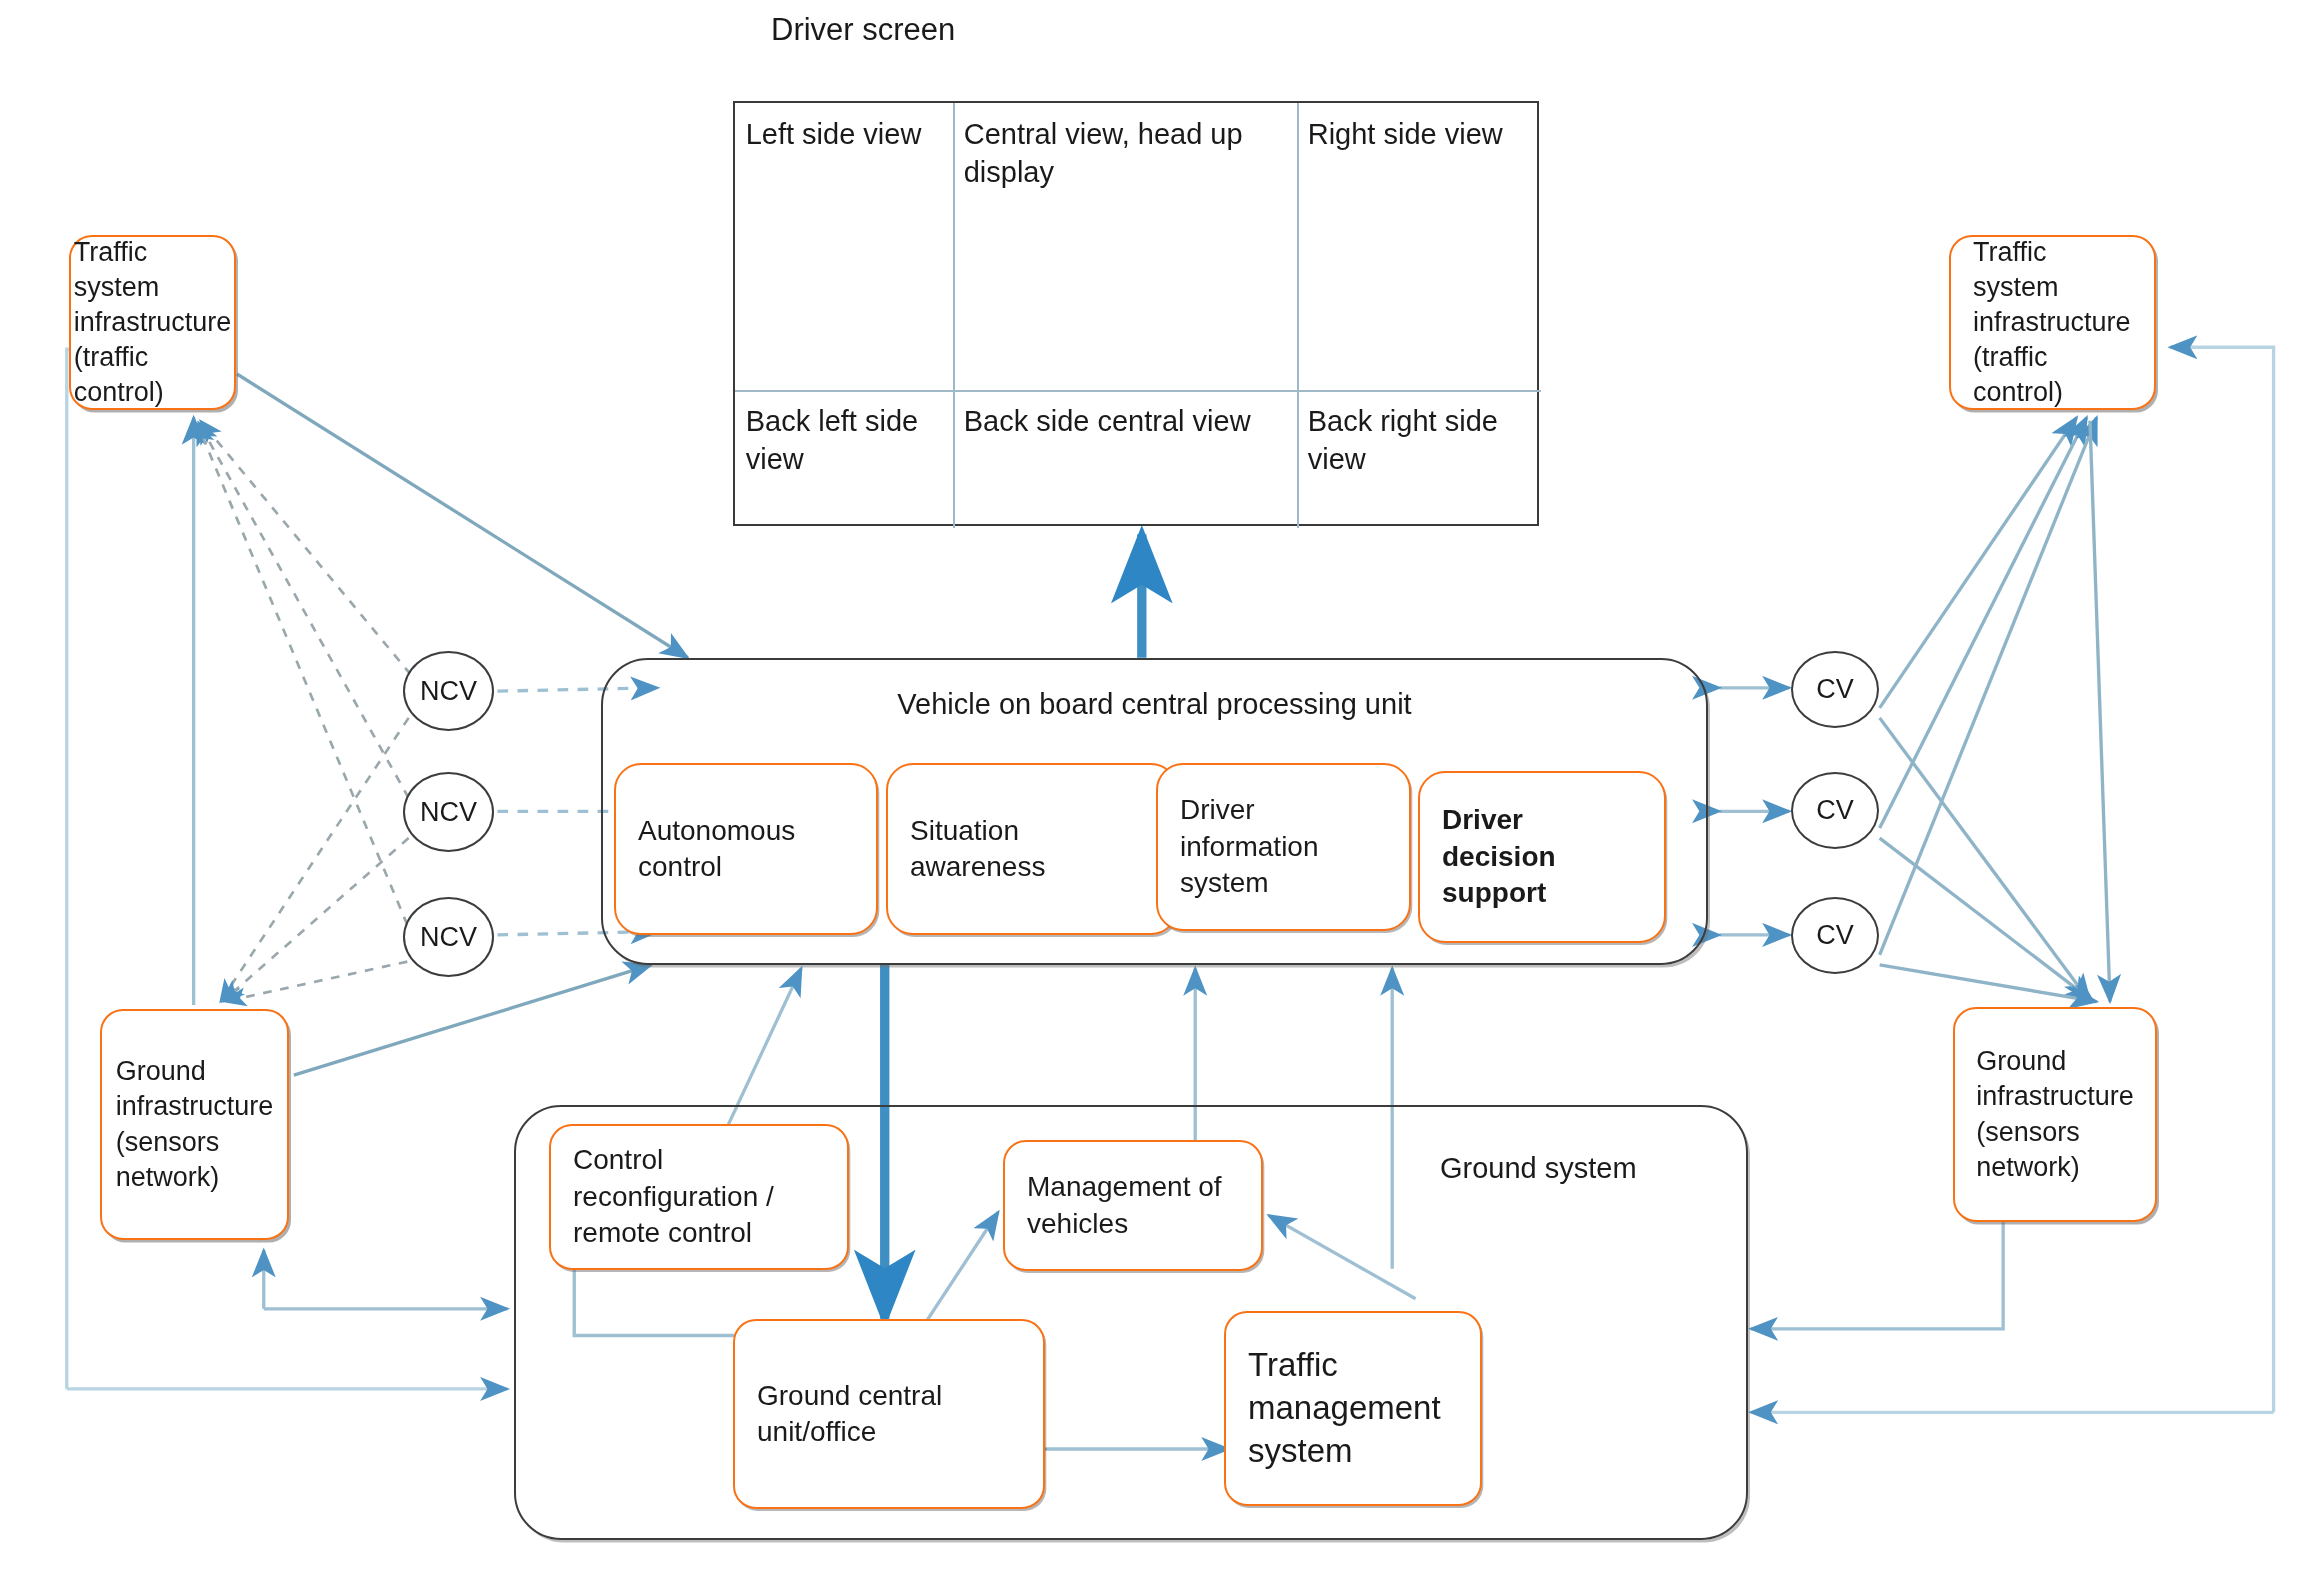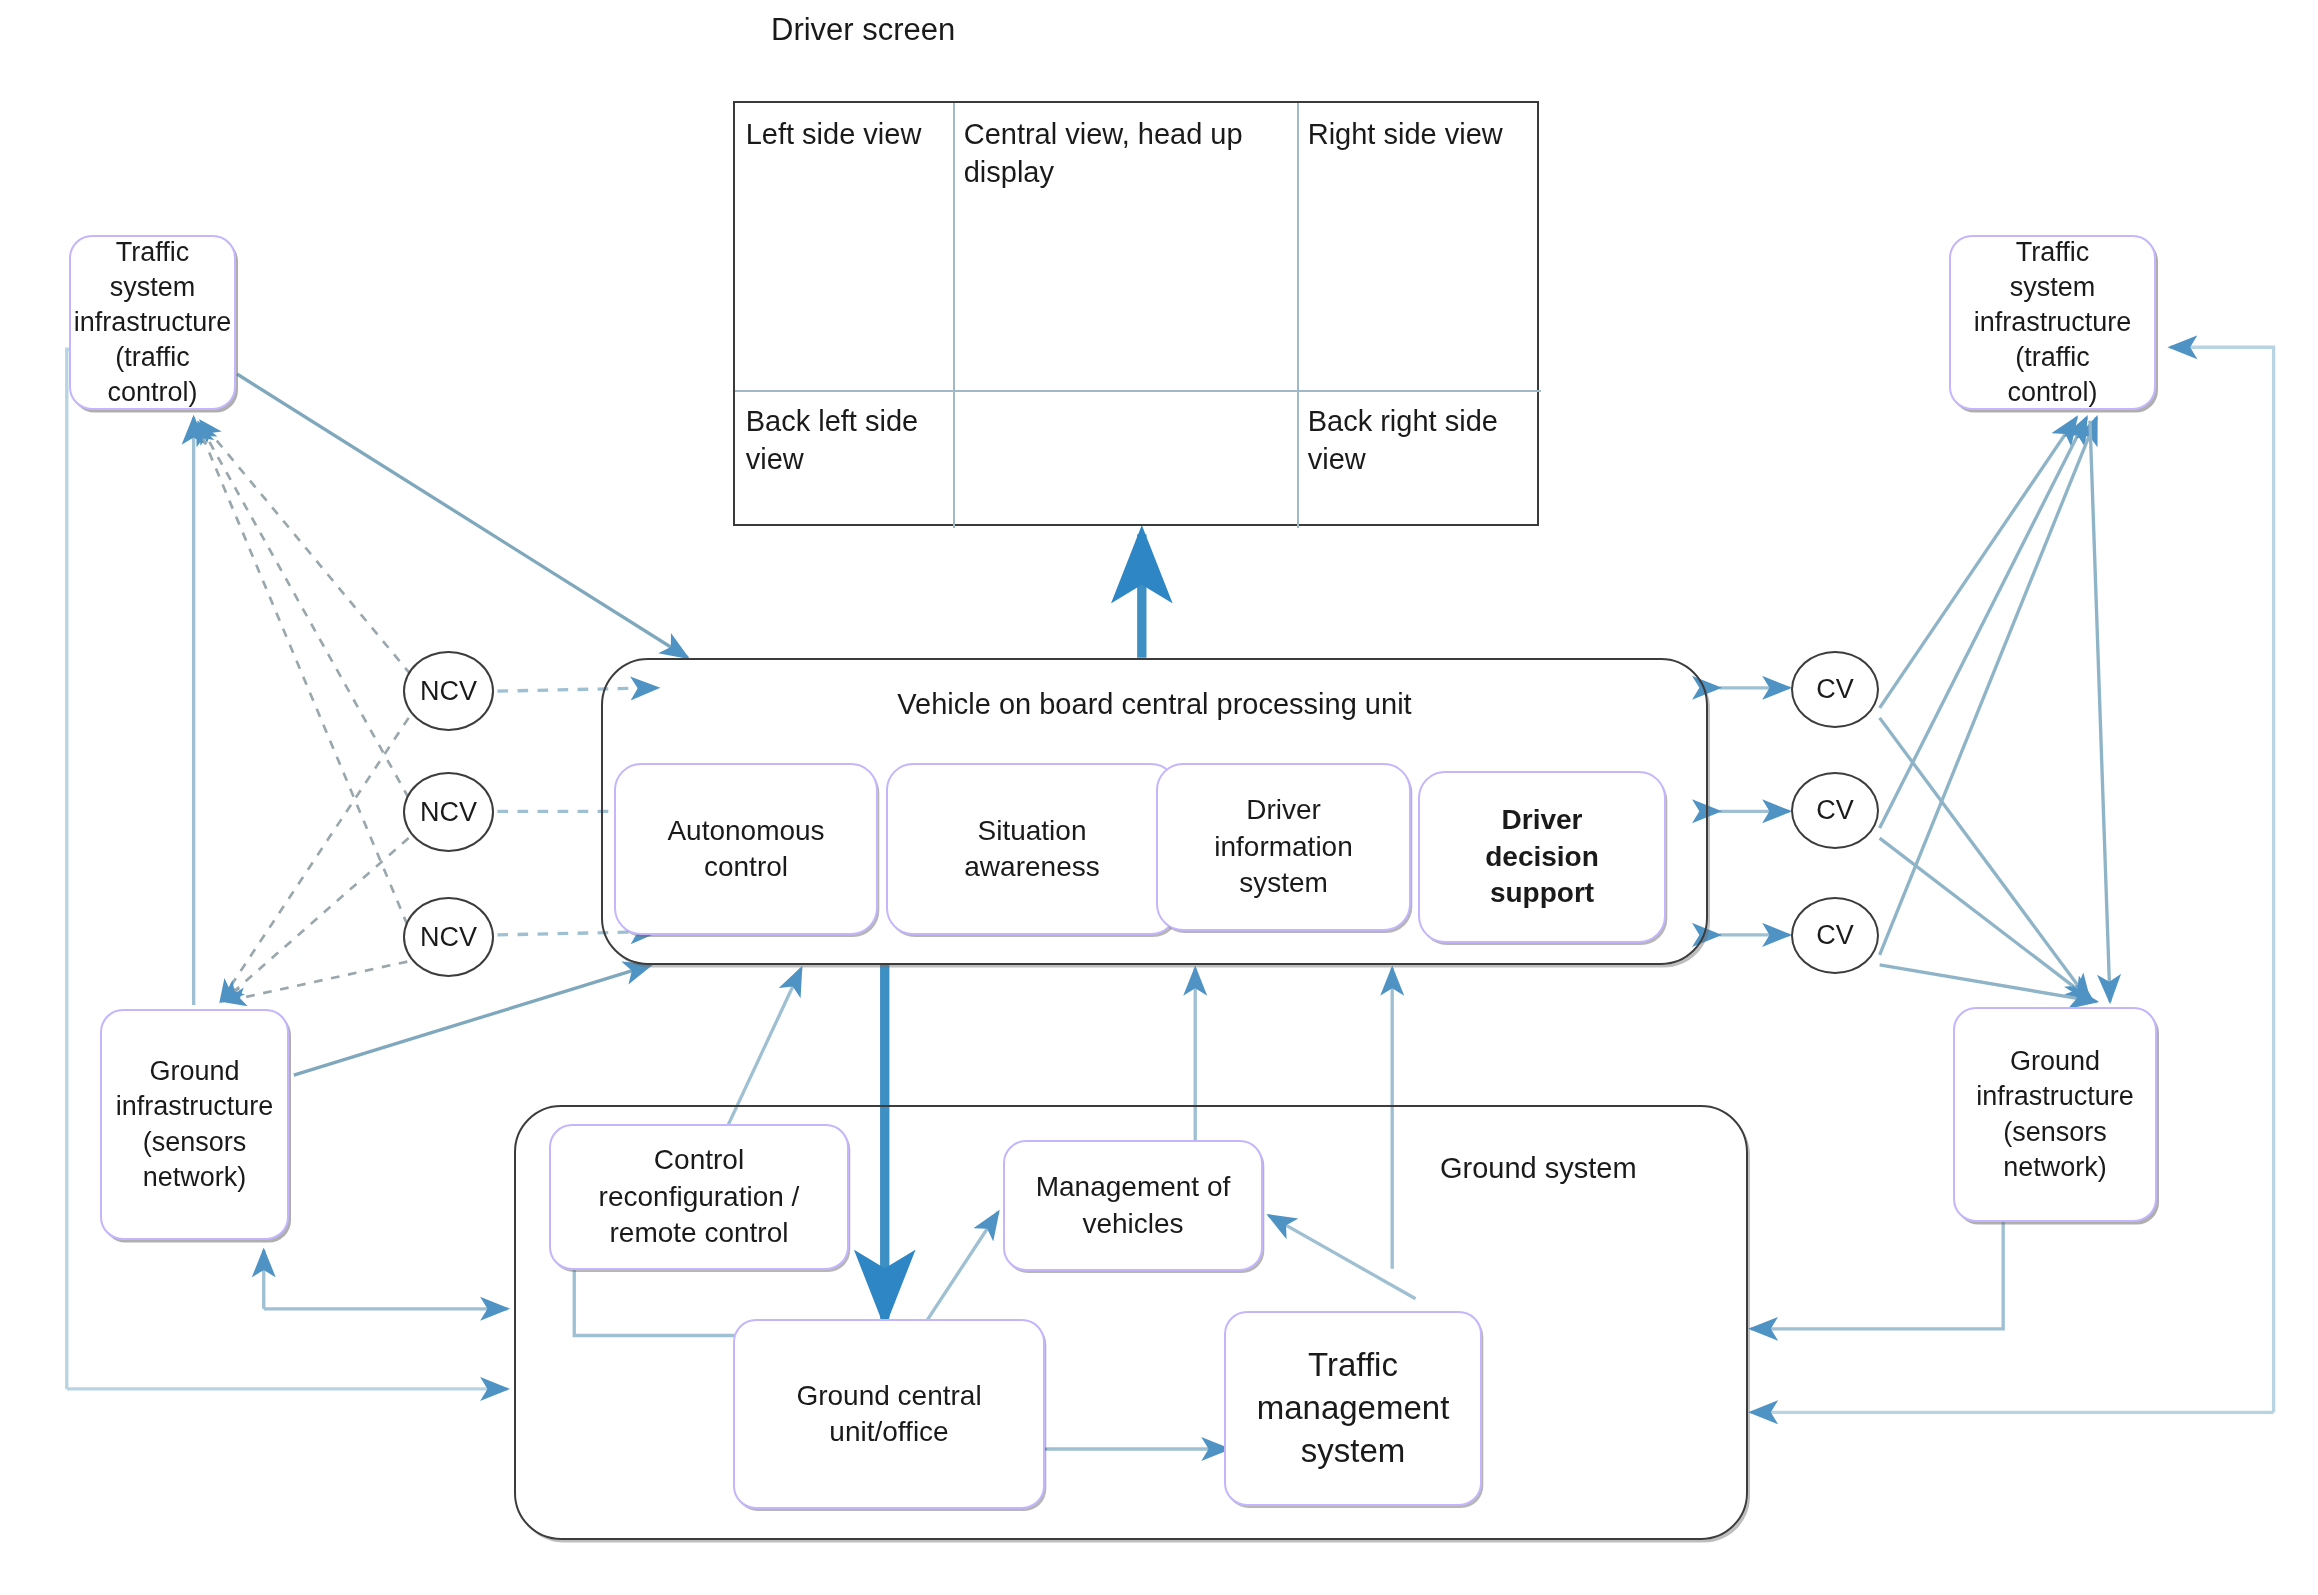--- a/index.html
+++ b/index.html
@@ -1,20 +1,20 @@
 <!DOCTYPE html>
 <html style="font-size:10.7px"><head>
 <meta charset="utf-8">
 <style>
   html,body{margin:0;padding:0;background:#ffffff;}
   body{font-family:"Liberation Sans",sans-serif;}
   #stage{position:relative;width:2319px;height:1596px;background:#fff;overflow:hidden;}
   svg{position:absolute;left:0;top:0;width:2319px;height:1596px;}
-  .node{position:absolute;box-sizing:border-box;background:#fff;border:2px solid #c4b5fd;
-        display:flex;align-items:center;justify-content:center;text-align:center;
+  .node{position:absolute;box-sizing:border-box;background:#fff;border:2px solid #f97316;
+        display:flex;align-items:center;justify-content:center;
         color:#1a1a1a;line-height:1.3;padding:4px 22px;}
   .rounded{border-radius:23px;}
   .shadow{box-shadow:2.7px 3.3px 0 -0.7px rgba(110,110,110,.55);}
   .circle{position:absolute;box-sizing:border-box;background:#fff;border:2px solid #3c3c3c;
           border-radius:50%;display:flex;align-items:center;justify-content:center;
           color:#1a1a1a;}
   .plain-label{position:absolute;color:#1a1a1a;}
   .screen{position:absolute;box-sizing:border-box;background:#fff;border:2.7px solid #3a3a3a;}
   .screen .cell{position:absolute;box-sizing:border-box;display:flex;align-items:flex-start;
         padding:12px 10.7px;color:#1a1a1a;line-height:1.32;}
@@ -119,20 +119,21 @@
     </g>
   </svg>
 
   <div class="plain-label" style="left:771px;top:12px;font-size:31px;">Driver screen</div>
 
   <div class="screen" style="left:733px;top:101px;width:806px;height:425px;">
     <div class="cell" style="left:0;top:0;width:218px;height:287px;font-size:29px;">Left side view</div>
     <div class="cell" style="left:218px;top:0;width:344px;height:287px;font-size:29px;">Central view, head up display</div>
     <div class="cell" style="left:562px;top:0;width:244px;height:287px;font-size:29px;">Right side view</div>
     <div class="cell" style="left:0;top:287px;width:218px;height:138px;font-size:29px;">Back left side view</div>
+    <div class="cell" style="left:218px;top:287px;width:344px;height:138px;font-size:29px;">Back side central view</div>
     <div class="cell" style="left:562px;top:287px;width:244px;height:138px;font-size:29px;">Back right side view</div>
 
     <div class="vline" style="left:218px;top:0;height:425px;"></div>
     <div class="vline" style="left:562px;top:0;height:425px;"></div>
     <div class="hline" style="left:0;top:287px;width:806px;"></div>
   </div>
 
   <div class="node rounded shadow" style="left:69px;top:235px;width:167px;height:175px;font-size:27px;">Traffic system infrastructure (traffic control)</div>
 
   <div class="node rounded shadow" style="left:100px;top:1009px;width:189px;height:231px;font-size:27px;">Ground infrastructure (sensors network)</div>

